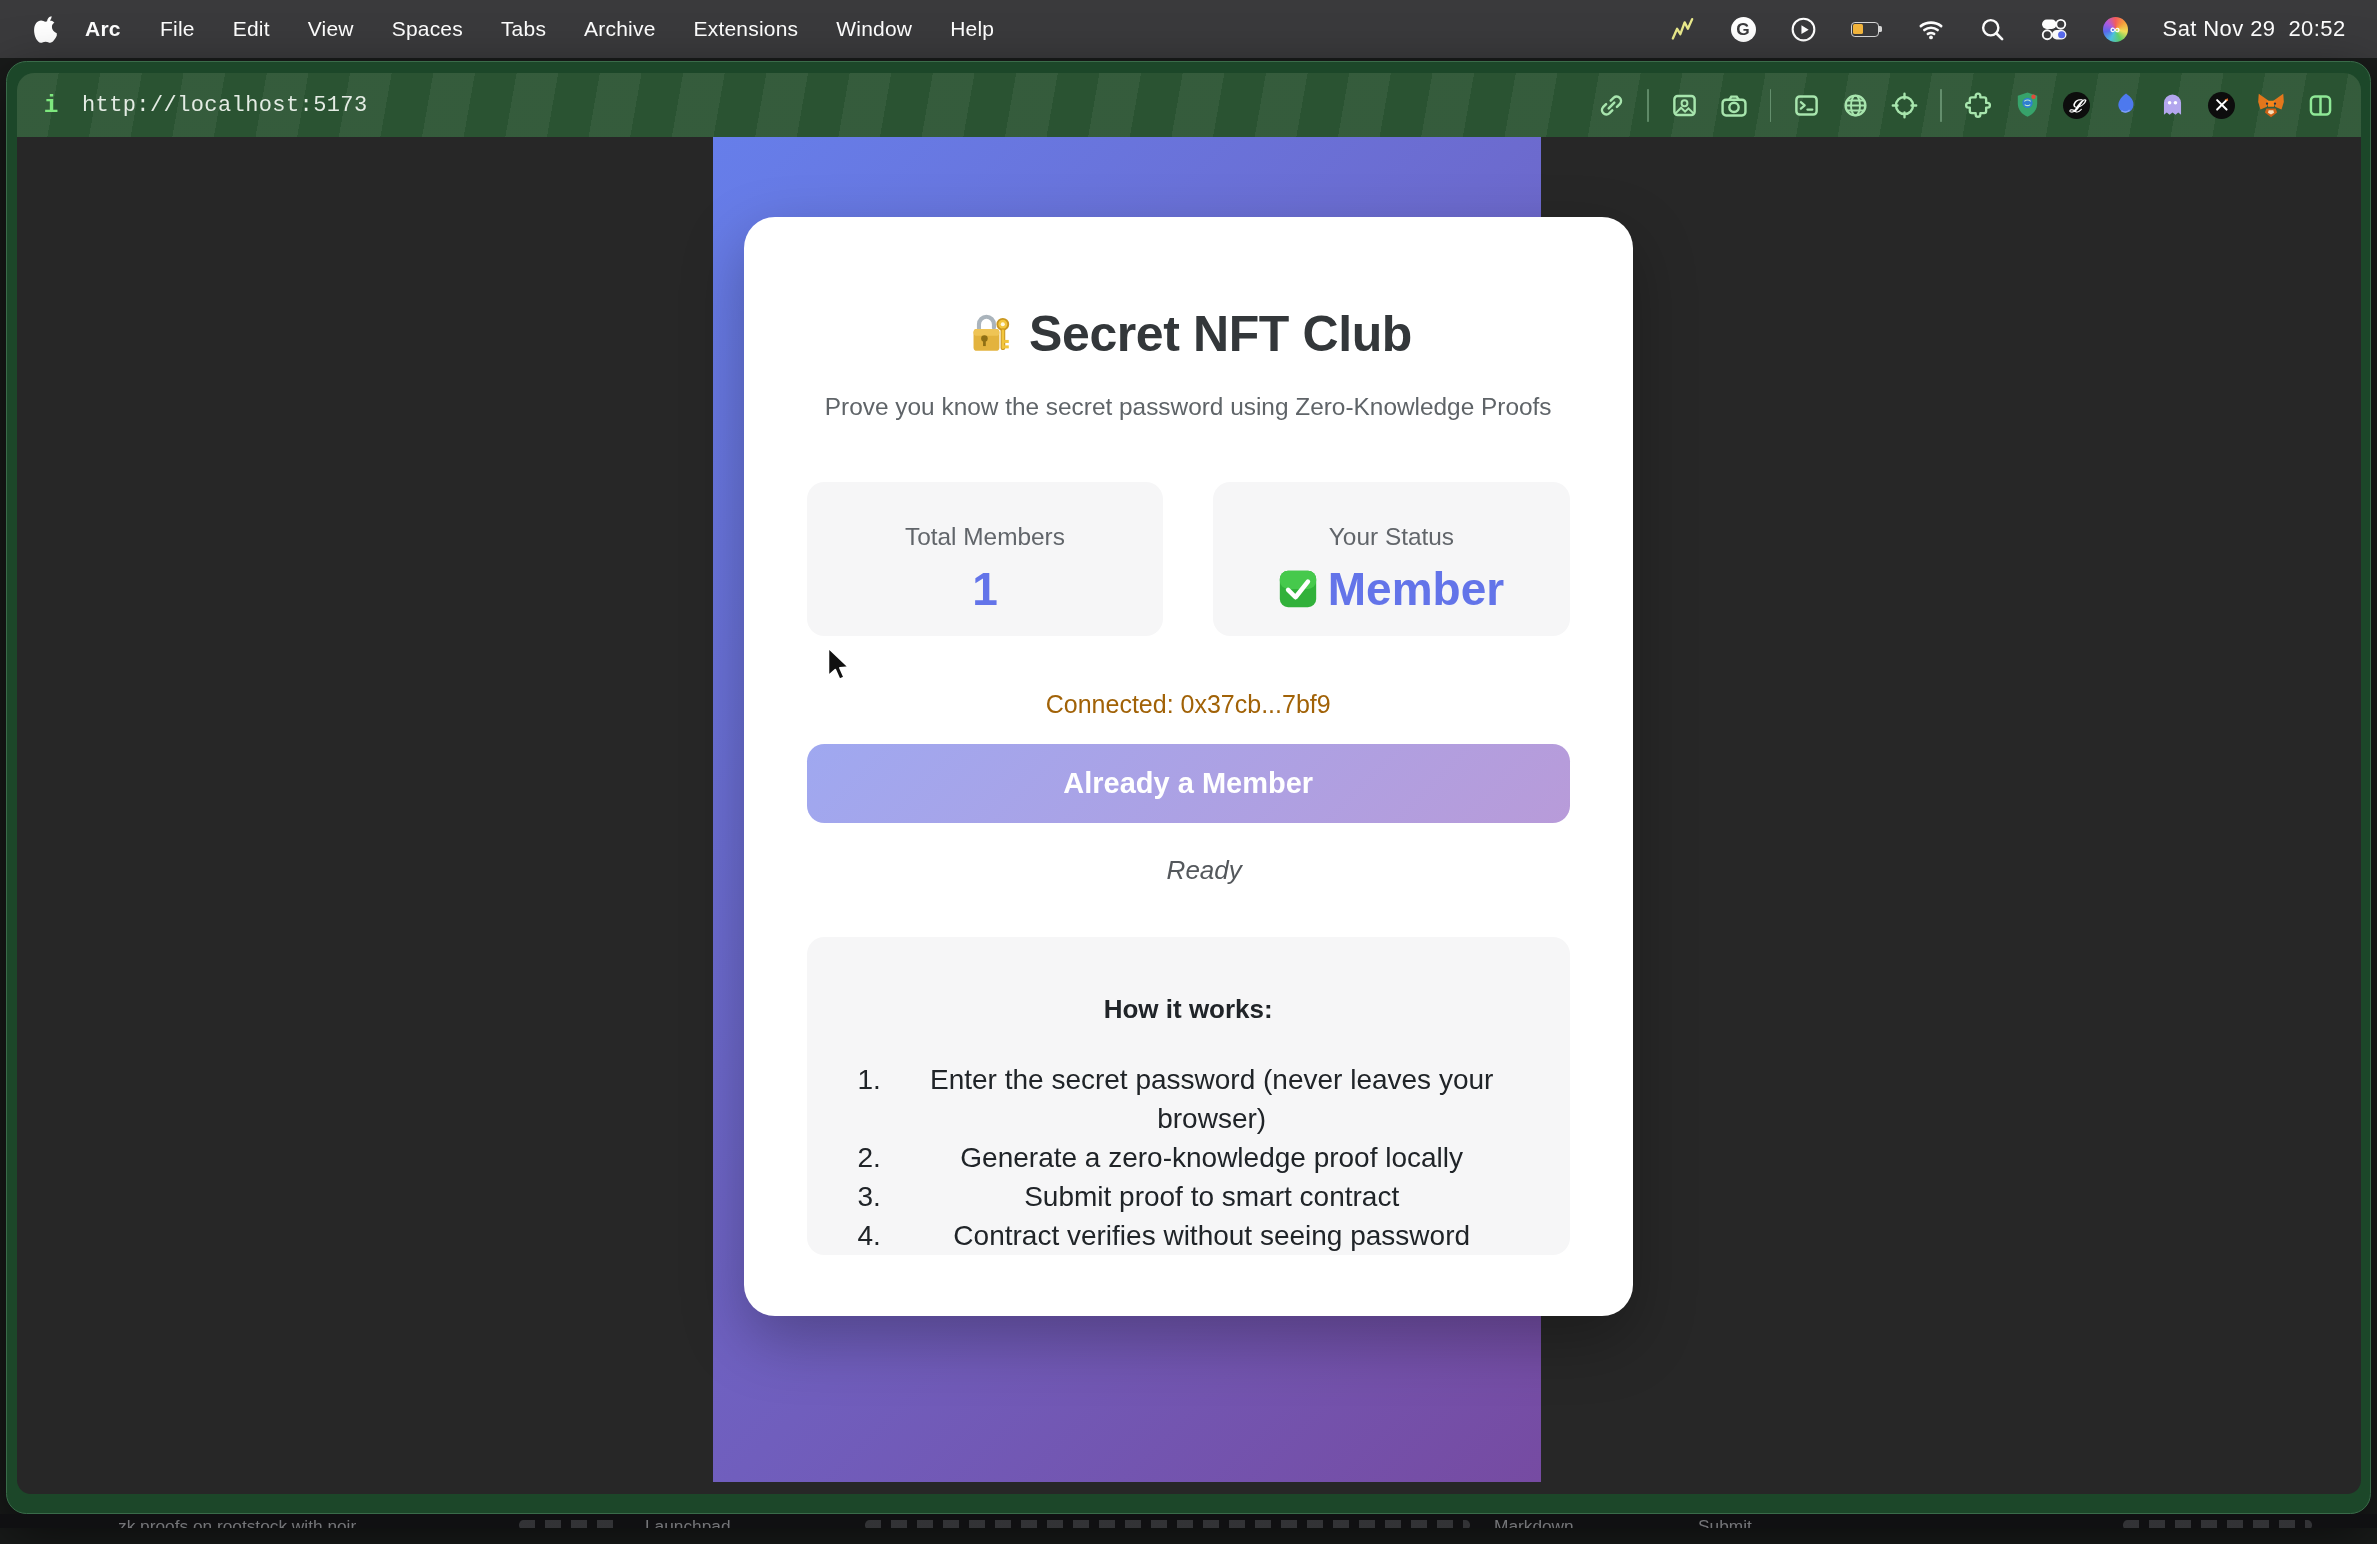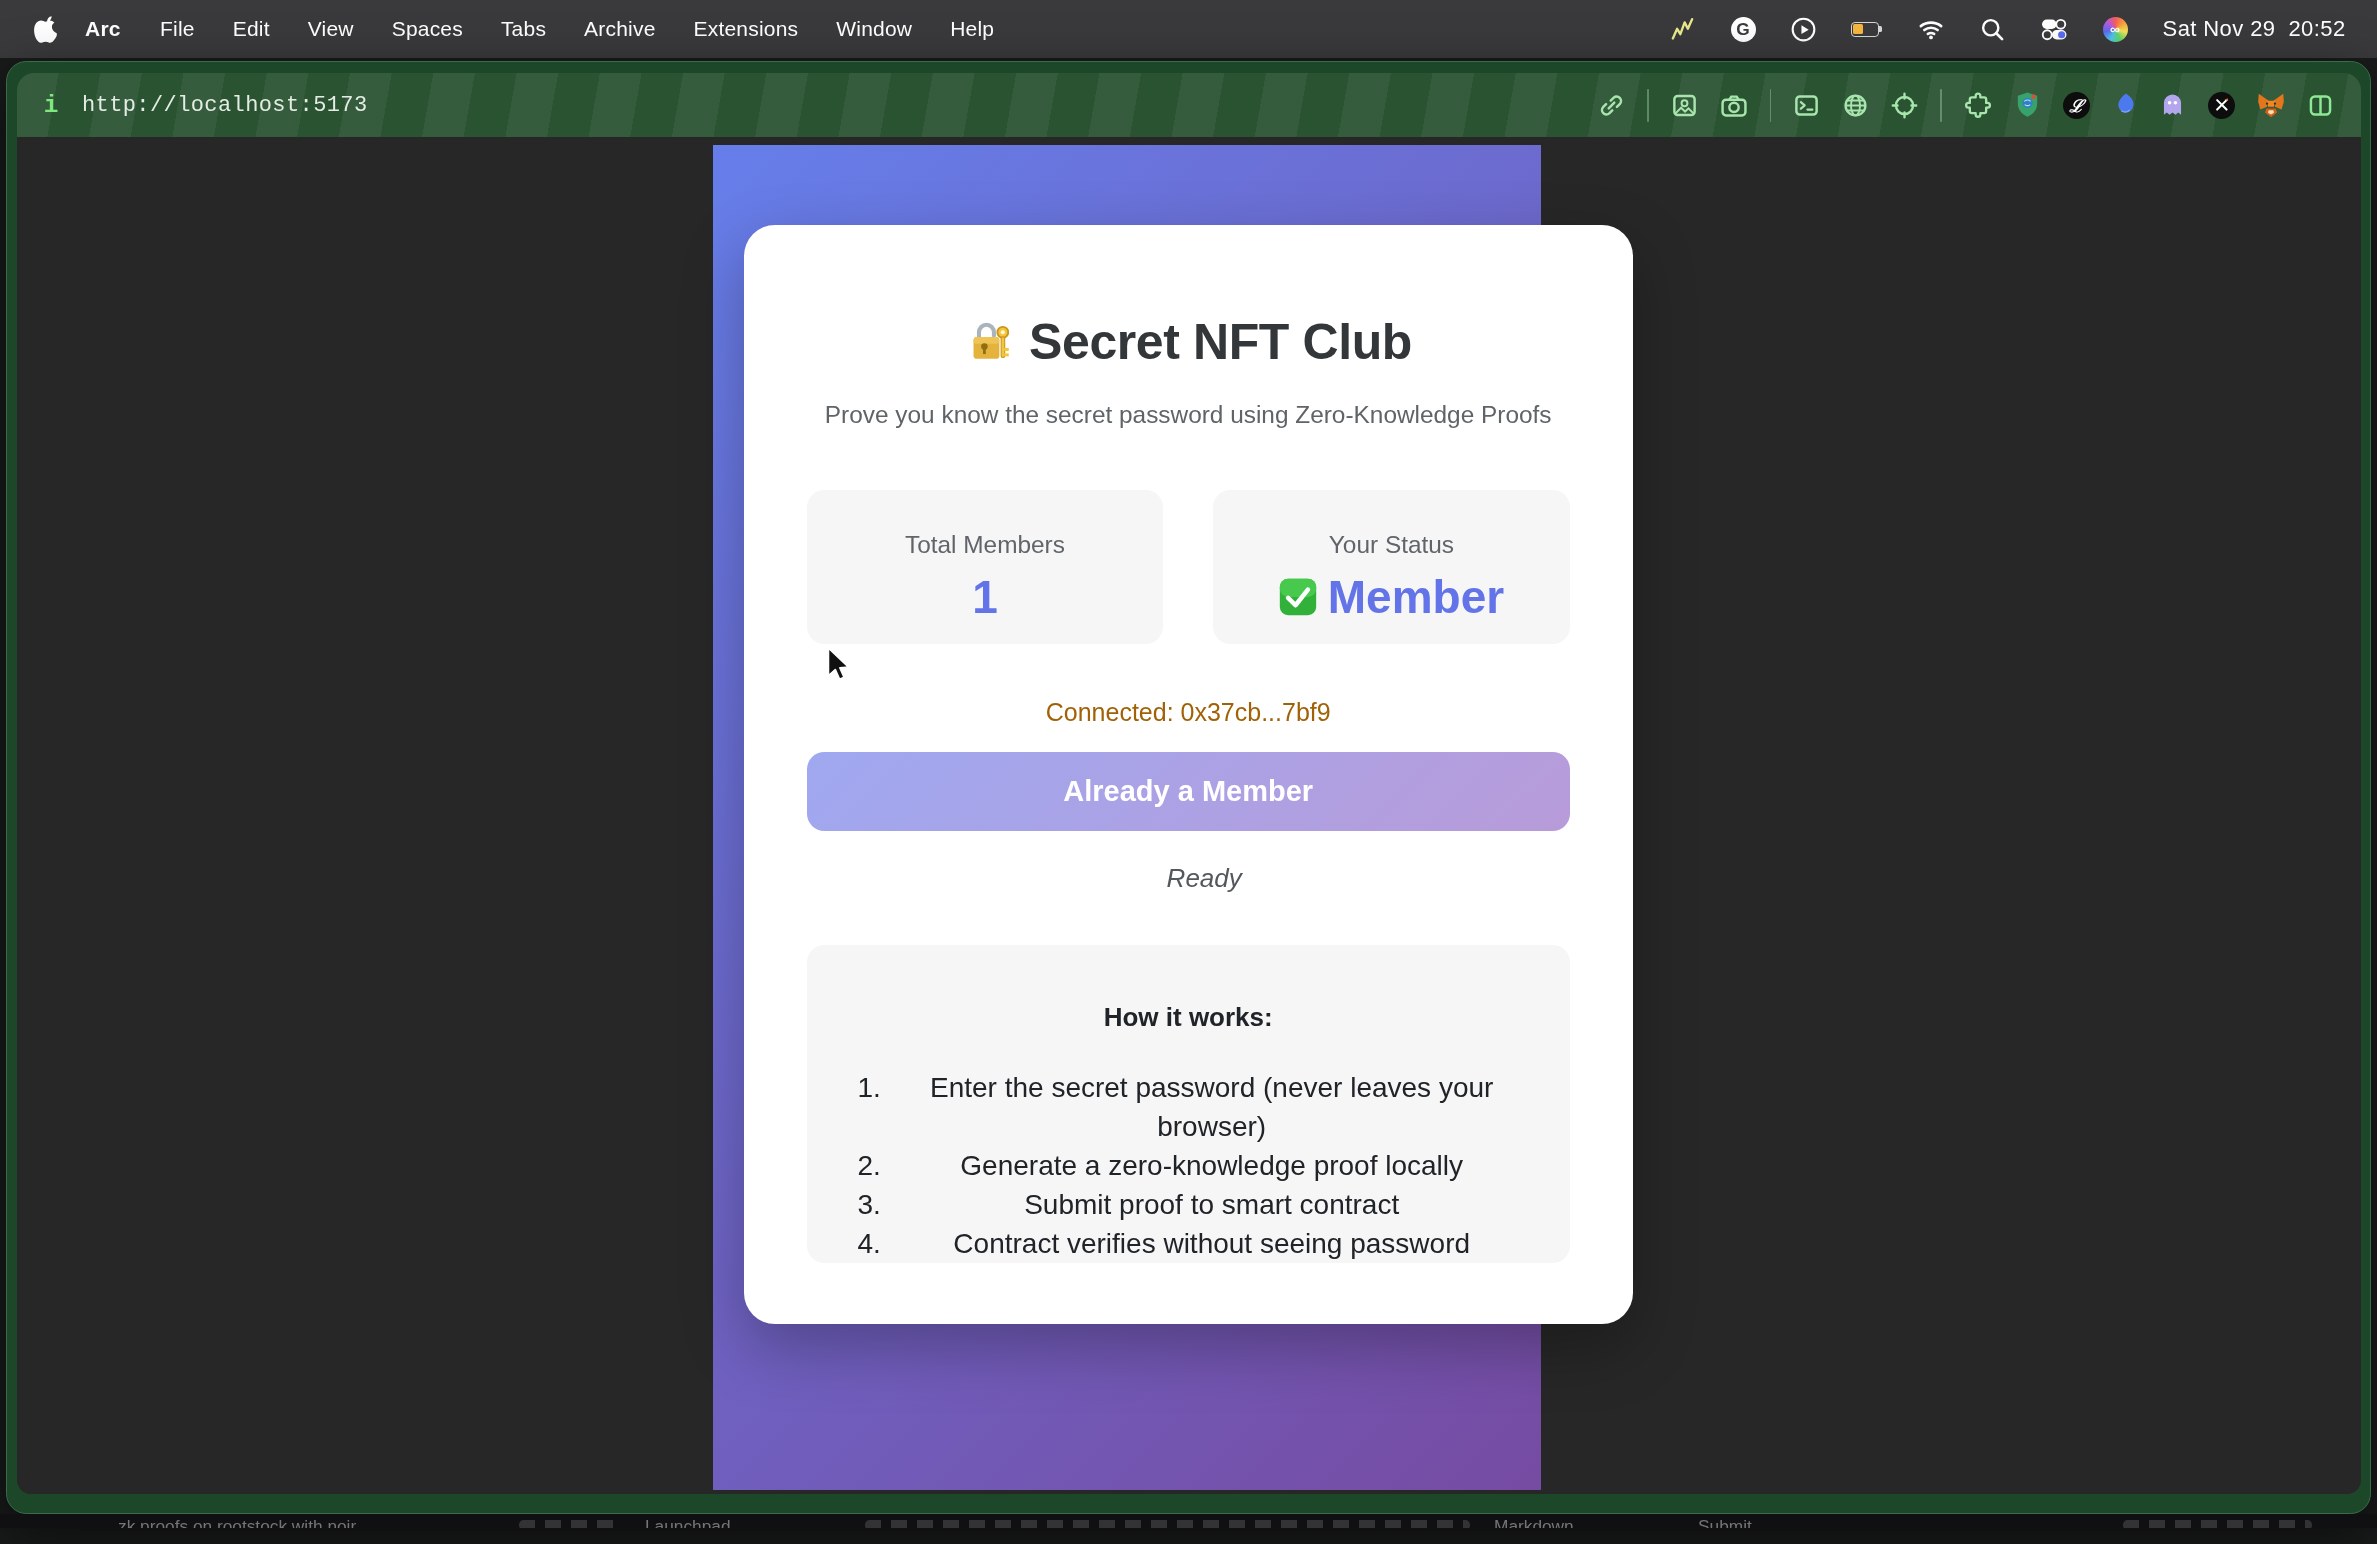--- a/index.html
+++ b/index.html
@@ -48,21 +48,21 @@
   .tb-div{ width:1.6px; height:33px; background:rgba(180,225,190,.38); border-radius:0.8px; }
   .circle-ic{ width:27px; height:27px; border-radius:50%; background:#0d0d0d;
     display:flex; align-items:center; justify-content:center; position:relative; }
   .circle-ic .lchar{ color:#fff; font-family:"Liberation Serif", serif; font-style:italic;
     font-weight:700; font-size:17.3px; }
 
   .content{ position:absolute; left:9.4px; right:9.4px; top:75px; bottom:19px;
     background:#272727; border-radius:0 0 14px 14px; overflow:hidden; }
 
   
-  .page{ position:absolute; left:696px; top:8px; width:828px; height:1345px;
+  .page{ position:absolute; left:696px; top:0; width:828px; height:1345px;
     background:linear-gradient(135deg,#667eea 0%,#764ba2 100%); }
   .card{ position:absolute; left:31px; top:80px; width:889px; height:1099px;
     background:#fff; border-radius:31px; box-shadow:0 23.6px 63px rgba(0,0,0,.28);
     text-align:center; }
   .card h1{ margin-top:88px; font-size:50px; font-weight:700; color:#33373a;
     display:flex; align-items:center; justify-content:center; gap:15.7px; letter-spacing:-0.4px; }
   .subtitle{ margin-top:30px; font-size:24.4px; color:#5f6468; }
   .stats{ position:absolute; top:265px; left:63px; width:763px; display:flex; gap:50px; }
   .stat{ flex:1; height:154px; background:#f6f6f7; border-radius:17.3px; }
   .stat-label{ margin-top:41px; font-size:24.4px; color:#61656a; }

